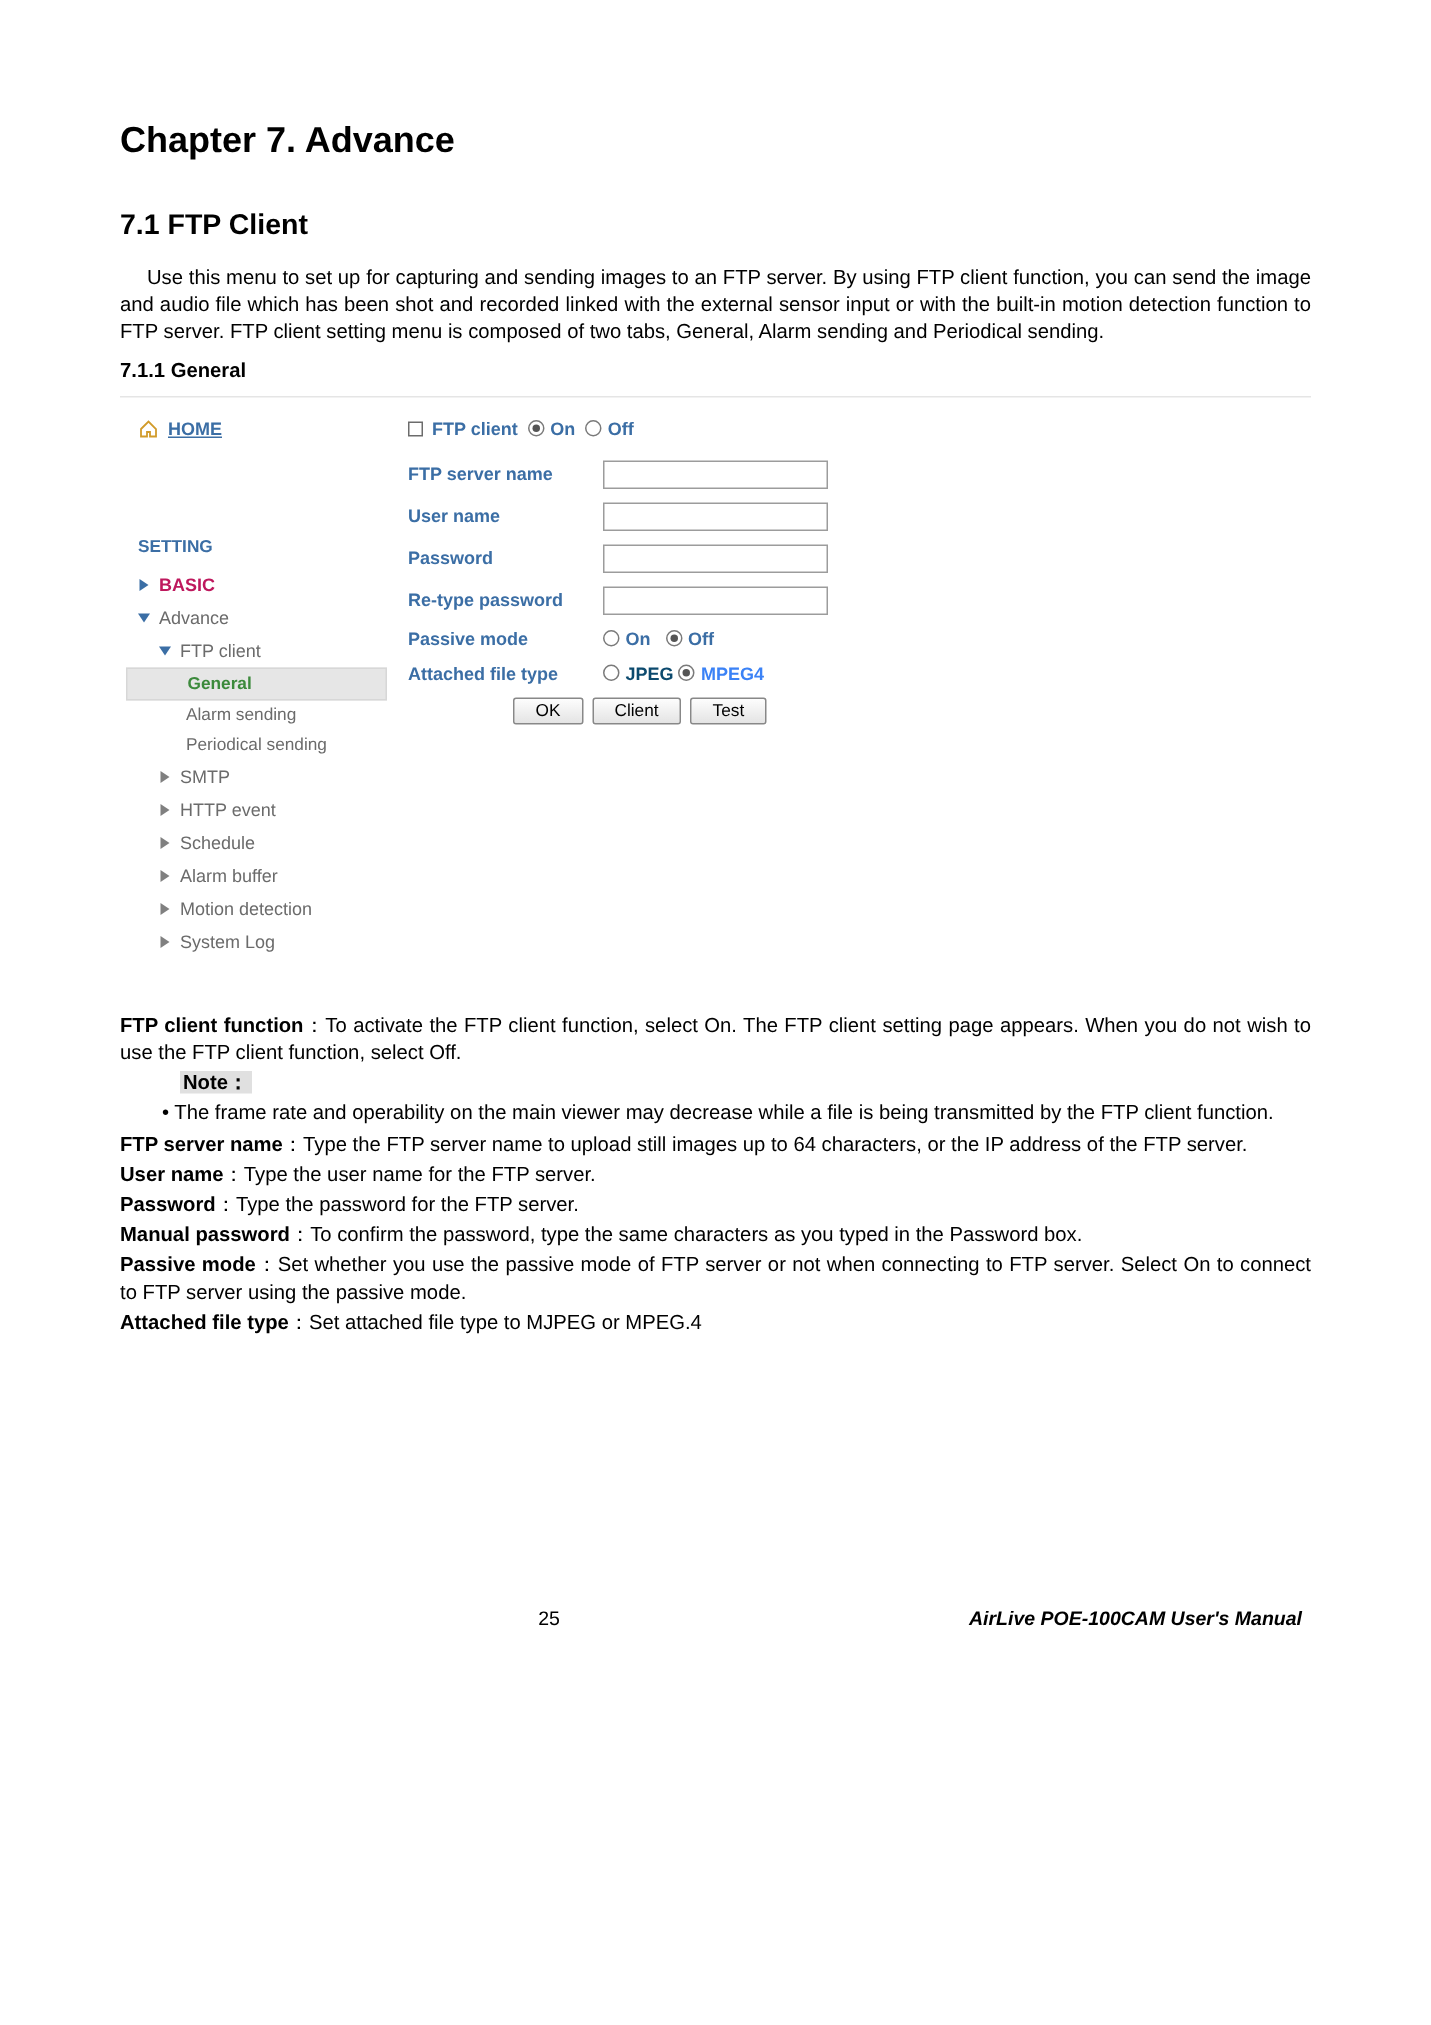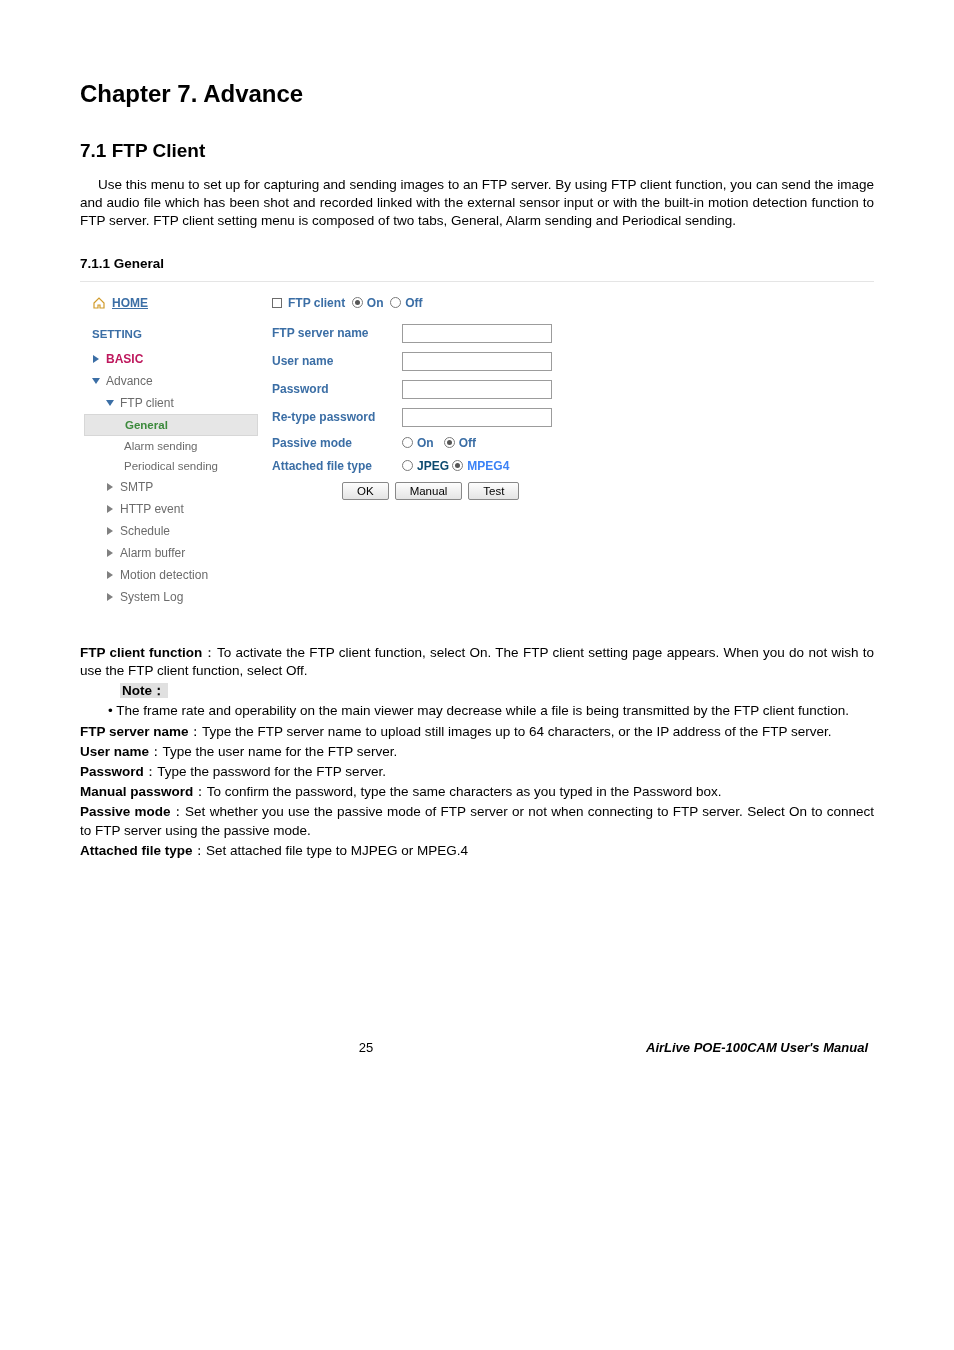--- a/index.html
+++ b/index.html
@@ -18,21 +18,21 @@
   }
   h2 {
     font-size: 19px;
     font-weight: bold;
     margin-bottom: 14px;
   }
   .intro {
     font-size: 13.5px;
     line-height: 1.35;
     text-align: justify;
-    margin-bottom: 25px;
+    margin-bottom: 8px;
     text-indent: 18px;
   }
   .subhead {
     font-size: 13.5px;
     font-weight: bold;
     margin-bottom: 10px;
   }
 
   
   .ui {
@@ -53,20 +53,21 @@
     display: flex;
     align-items: center;
     text-decoration: underline;
   }
   .sidebar .home svg { margin-right: 6px; }
   .sidebar .section-label {
     color: #3b6ea5;
     font-weight: bold;
     padding: 2px 0 8px 8px;
     font-size: 11.5px;
+    margin-top: 48px;
   }
   .nav-item {
     display: flex;
     align-items: center;
     padding: 4px 0 4px 8px;
     color: #6b6b6b;
     font-size: 12px;
   }
   .nav-item .tri, .nav-item .triopen {
     width: 14px;
@@ -297,21 +298,21 @@
     <div class="row">
       <span class="label">Attached file type</span>
       <span class="radio"></span>
       <span style="color:#0c4a6e;font-weight:bold;">JPEG</span>
       &nbsp;
       <span class="radio filled"></span>
       <span style="color:#3b82f6;font-weight:bold;">MPEG4</span>
     </div>
     <div class="row">
       <button class="btn first">OK</button>
-      <button class="btn">Manual</button>
+      <button class="btn">Client</button>
       <button class="btn">Test</button>
     </div>
   </div>
 </div>
 
 <div class="desc">
   <p><b>FTP client function</b><span>：To activate the FTP client function, select On. The FTP client setting page appears. When you do not wish to use the FTP client function, select Off.</span></p>
   <p style="padding-left:40px;"><span class="highlight">Note：</span></p>
   <p class="bullet">• The frame rate and operability on the main viewer may decrease while a file is being transmitted by the FTP client function.</p>
   <p><b>FTP server name</b><span>：Type the FTP server name to upload still images up to 64 characters, or the IP address of the FTP server.</span></p>

